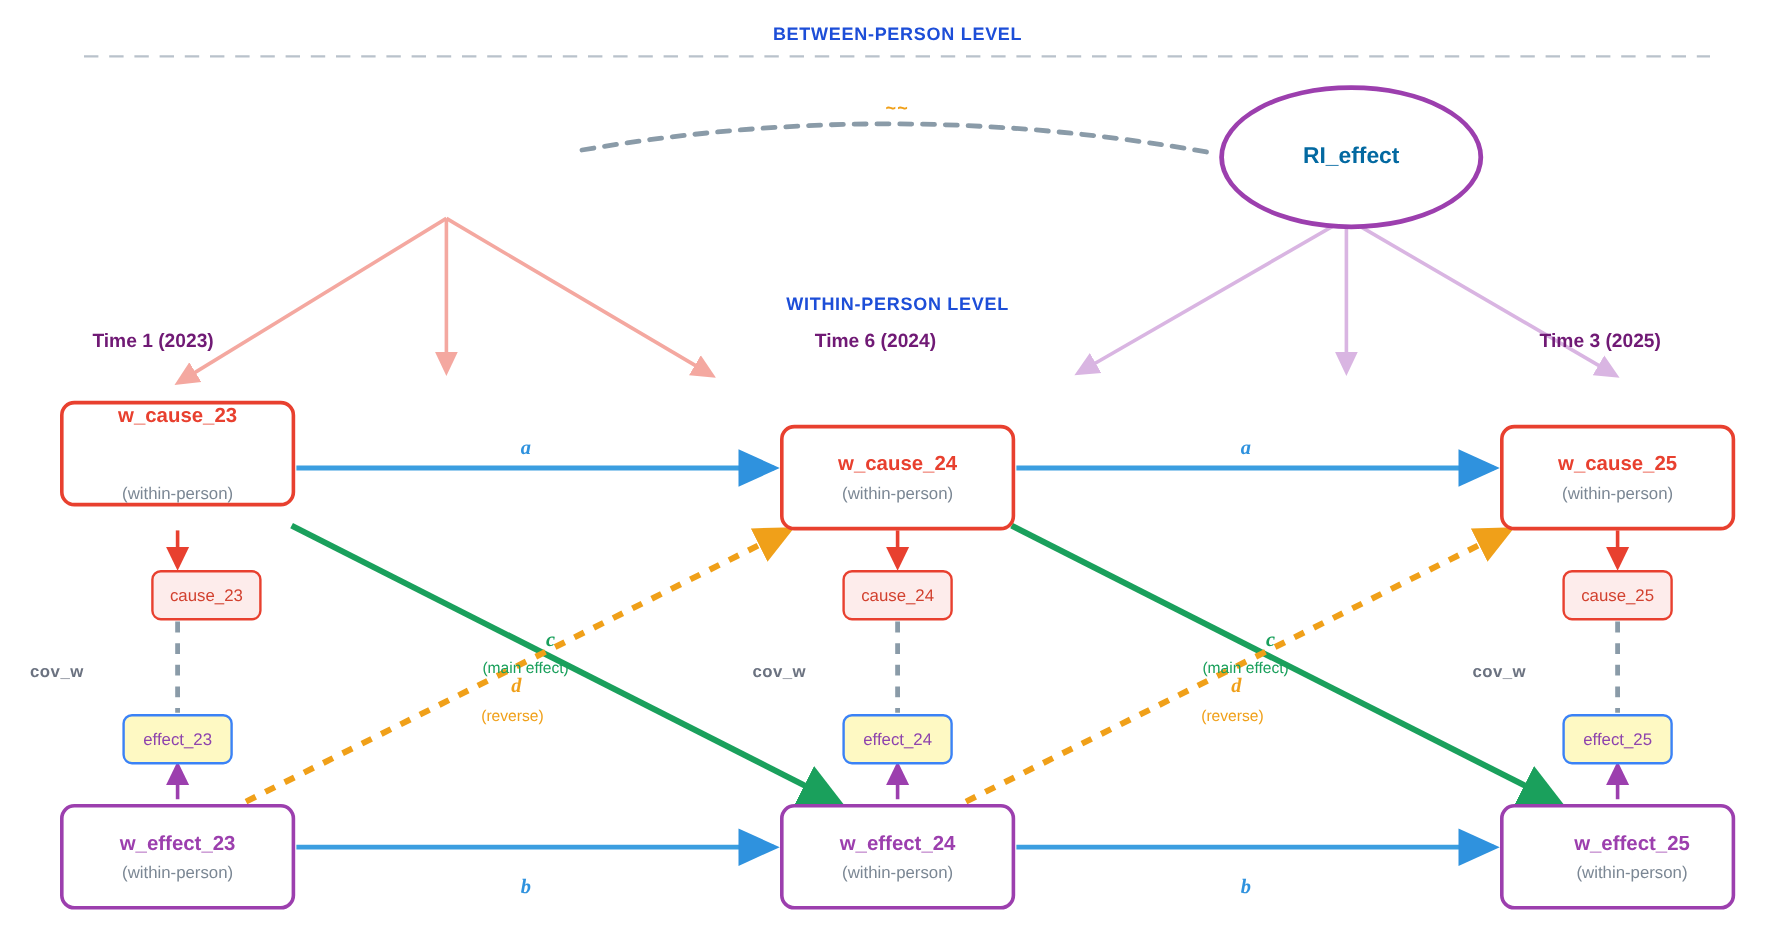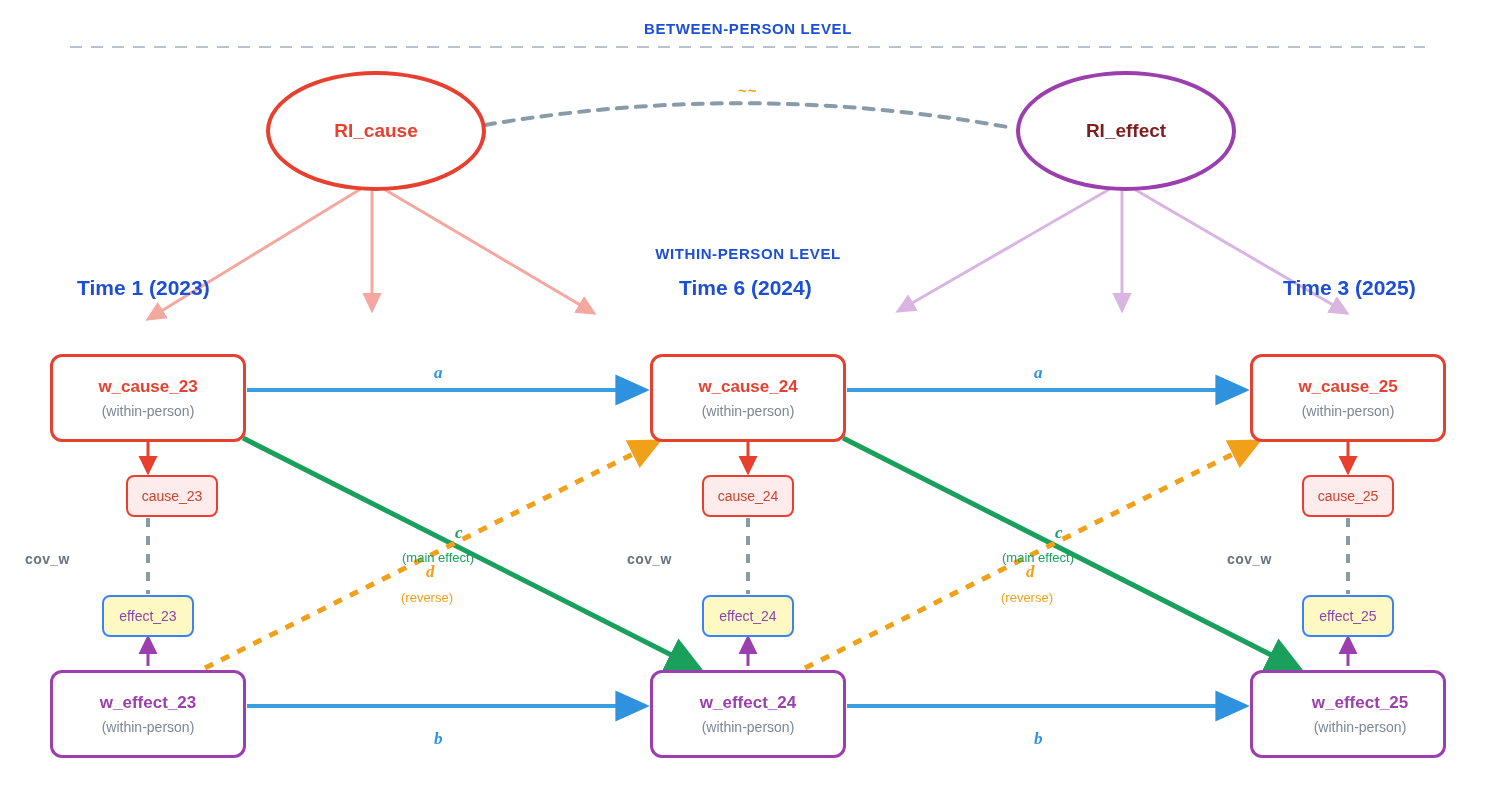--- a/index.html
+++ b/index.html
@@ -1,40 +1,40 @@
 <!DOCTYPE html>
 <html><head>
 <meta charset="utf-8">
 <style>
   html,body{margin:0;padding:0;background:#ffffff;}
   body{font-family:"Liberation Sans", sans-serif;}
   #stage{position:relative;width:1491px;height:793px;background:#ffffff;overflow:hidden;}
   svg#wires{position:absolute;left:0;top:0;width:1491px;height:793px;pointer-events:none;}
 
   .hdr{position:absolute;font-weight:bold;letter-spacing:.6px;color:#1d4ed8;font-size:15px;text-align:center;}
-  .timelbl{position:absolute;font-weight:bold;color:#1d4ed8;font-size:21px;white-space:nowrap;}
+  .timelbl{position:absolute;font-weight:bold;color:#701a75;font-size:16px;white-space:nowrap;}
 
   .wbox{position:absolute;width:196px;height:88px;border-radius:12px;background:#ffffff;
         box-sizing:border-box;display:flex;flex-direction:column;align-items:center;justify-content:center;}
   .wbox .t1{font-size:17px;font-weight:bold;line-height:1.15;}
   .wbox .t2{font-size:14px;color:#7b8794;margin-top:7px;}
   .wbox.cause{border:3px solid #e8402f;}
   .wbox.cause .t1{color:#e8402f;}
   .wbox.effect{border:3px solid #9c3fae;}
   .wbox.effect .t1{color:#9c3fae;}
 
   .obox{position:absolute;width:92px;height:42px;border-radius:8px;box-sizing:border-box;
         display:flex;align-items:center;justify-content:center;font-size:14px;}
   .obox.cause{border:2px solid #e8402f;background:#fdeceb;color:#d2412f;}
   .obox.effect{border:2px solid #3b82f6;background:#fef9c3;color:#8e44ad;}
 
   .ri{position:absolute;display:flex;align-items:center;justify-content:center;
       border-radius:50%;background:#ffffff;font-size:19px;font-weight:bold;}
   .ri.cause{border:4px solid #e8402f;color:#e8402f;}
-  .ri.effect{border:4px solid #9c3fae;color:#7f1d1d;}
+  .ri.effect{border:4px solid #9c3fae;color:#0369a1;}
 
   .plbl{position:absolute;white-space:nowrap;}
   .plbl .sym{font-style:italic;font-weight:bold;font-size:17px;font-family:"Liberation Serif",serif;}
   .plbl .sub{font-size:13px;}
   .blue .sym{color:#2f92de;}
   .green .sym{color:#1aa05c;} .green .sub{color:#1aa05c;}
   .orange .sym{color:#f0a019;} .orange .sub{color:#f0a019;}
   .covw{position:absolute;font-weight:bold;font-size:14px;color:#6b7280;letter-spacing:.4px;}
   .tilde{position:absolute;color:#f0a019;font-size:15px;font-weight:bold;letter-spacing:1px;}
 </style>
@@ -106,28 +106,25 @@
   </svg>
 
   <div class="hdr" style="left:546px;top:20px;width:404px;">BETWEEN-PERSON LEVEL</div>
   <div class="hdr" style="left:546px;top:245px;width:404px;">WITHIN-PERSON LEVEL</div>
   <div class="tilde" style="left:738px;top:82px;">~~</div>
 
   <div class="timelbl" style="left:77px;top:276px;">Time 1 (2023)</div>
   <div class="timelbl" style="left:679px;top:276px;">Time 6 (2024)</div>
   <div class="timelbl" style="left:1283px;top:276px;">Time 3 (2025)</div>
 
-  <div class="ri cause" style="left:266px;top:71px;width:212px;height:112px;">
-    <span>RI_cause</span>
-  </div>
   <div class="ri effect" style="left:1016px;top:71px;width:212px;height:112px;">
     <span>RI_effect</span>
   </div>
 
-  <div class="wbox cause" style="left:50px;top:354px;">
+  <div class="wbox cause" style="left:50px;top:334px;justify-content:space-between;">
     <div class="t1">w_cause_23</div>
     <div class="t2">(within-person)</div>
   </div>
   <div class="wbox cause" style="left:650px;top:354px;justify-content:center;">
     <div class="t1">w_cause_24</div>
     <div class="t2">(within-person)</div>
   </div>
   <div class="wbox cause" style="left:1250px;top:354px;">
     <div class="t1">w_cause_25</div>
     <div class="t2">(within-person)</div>

